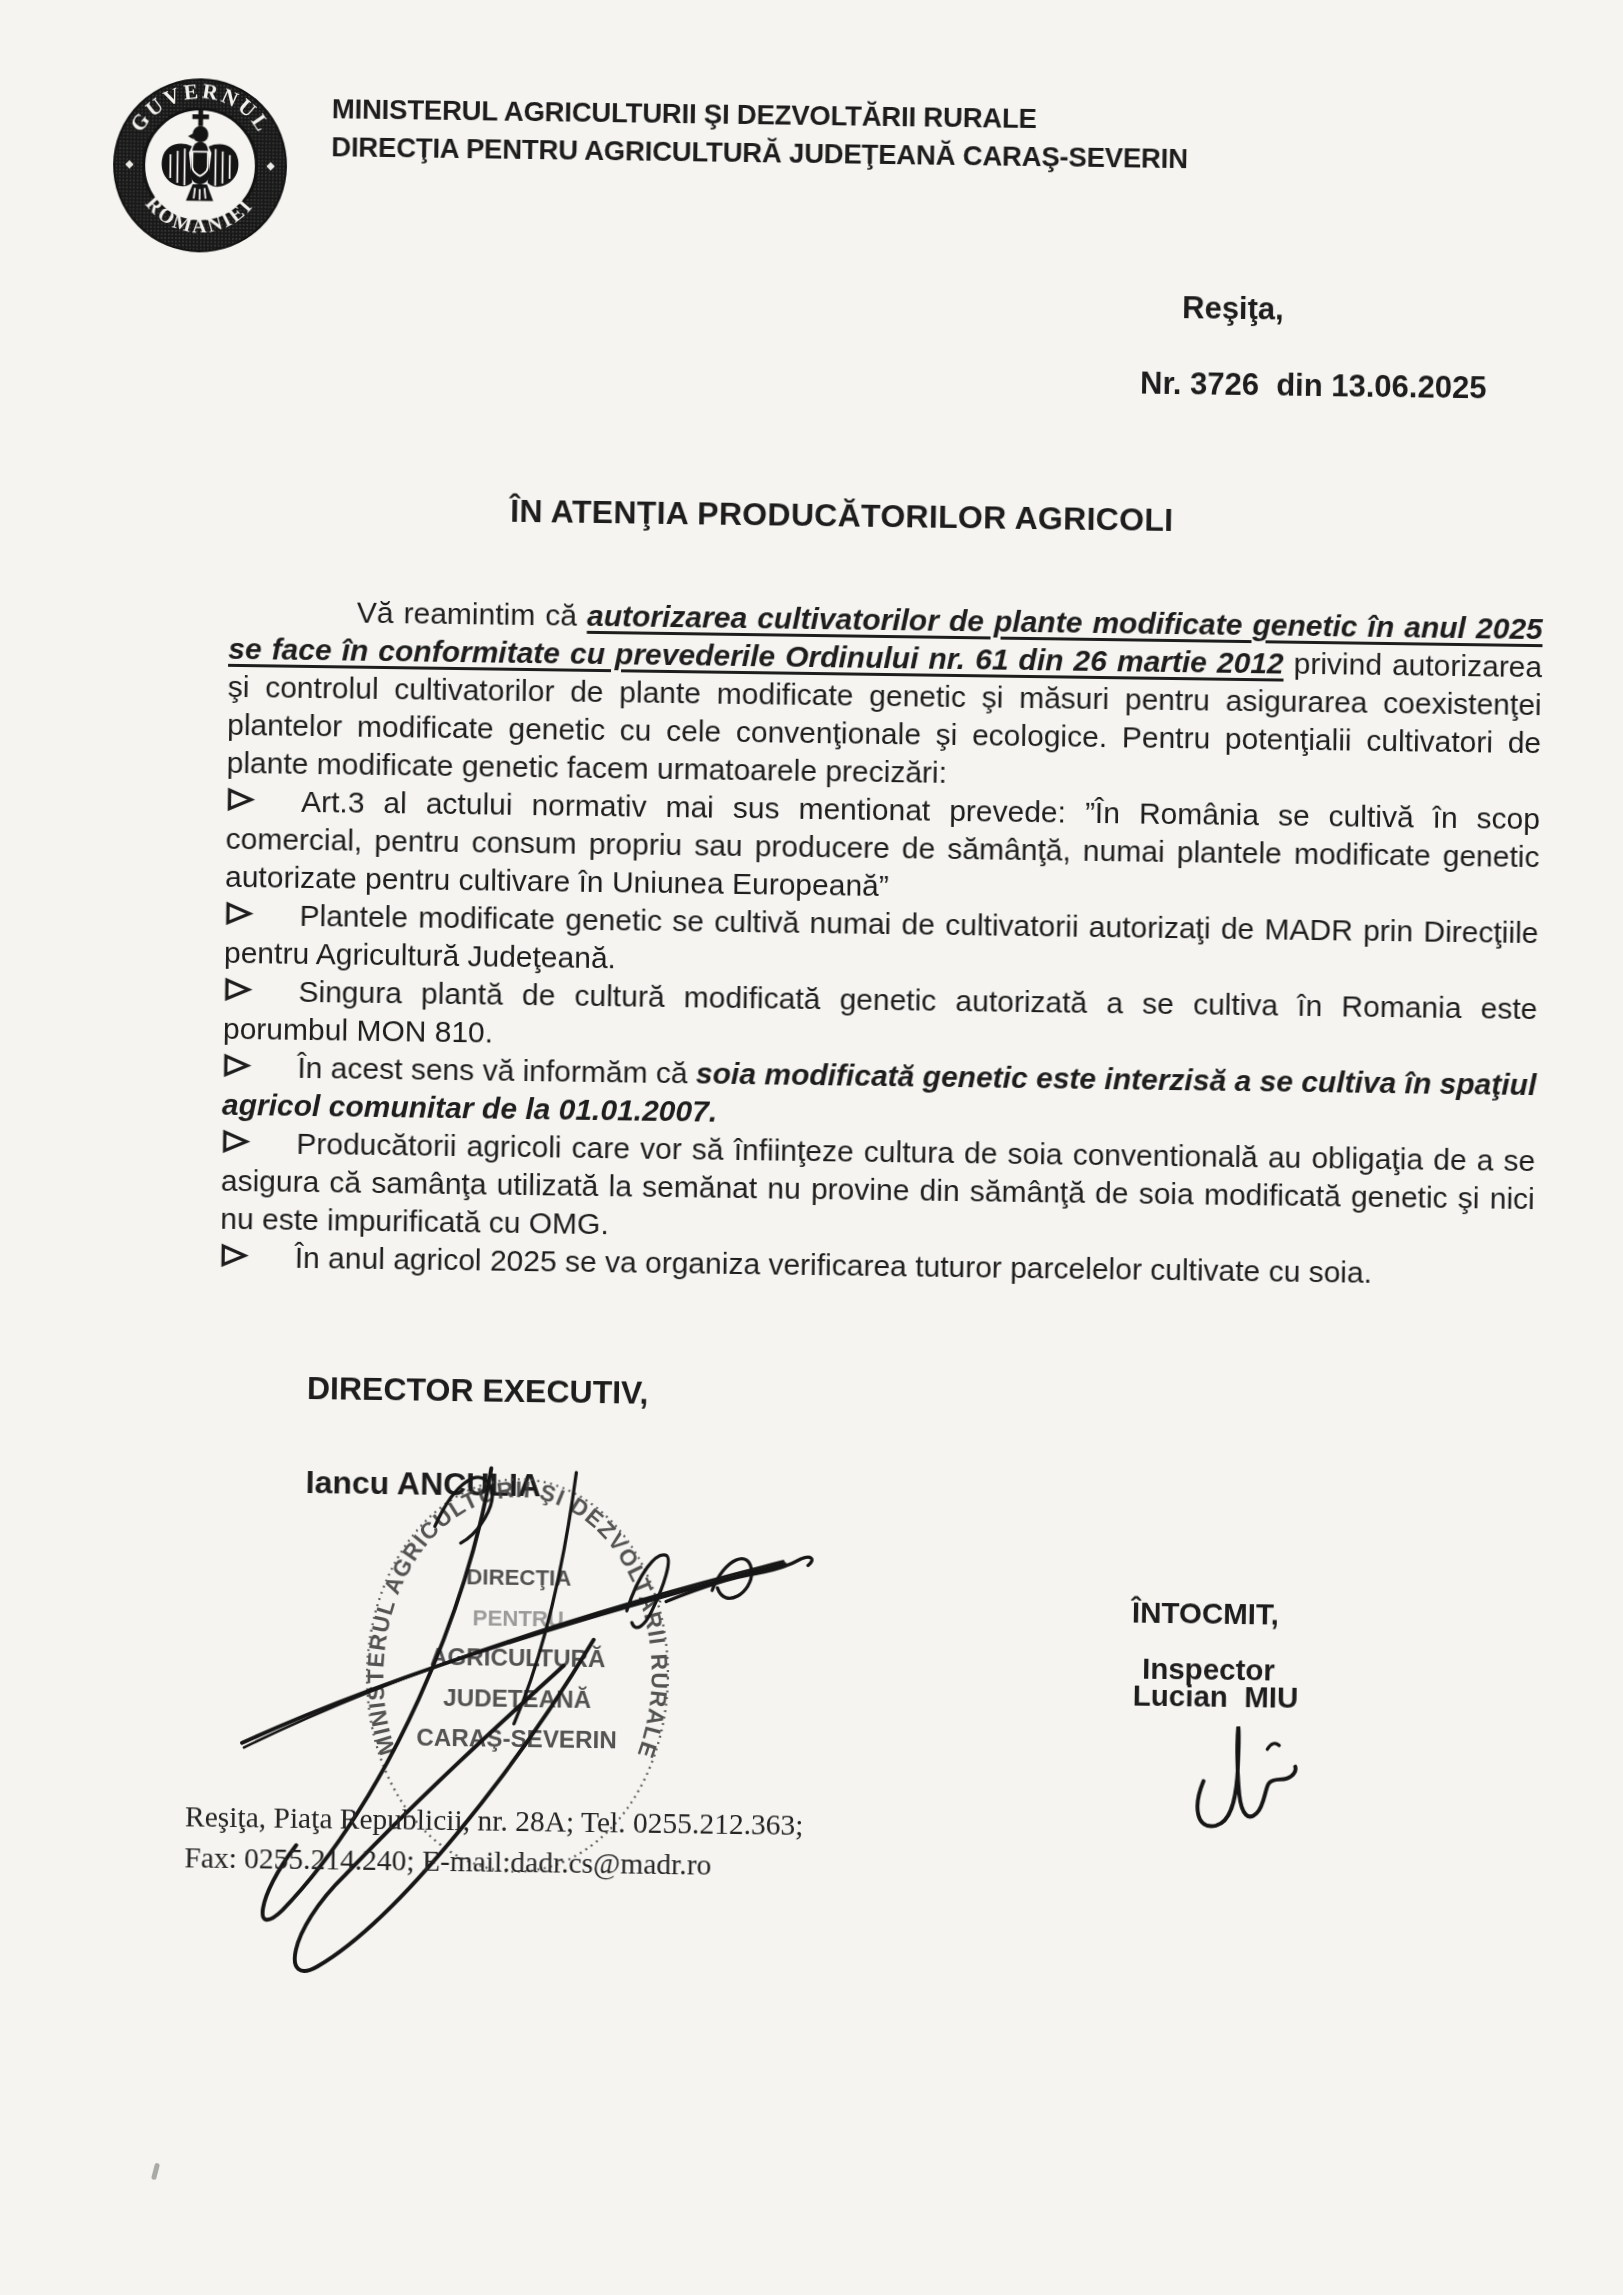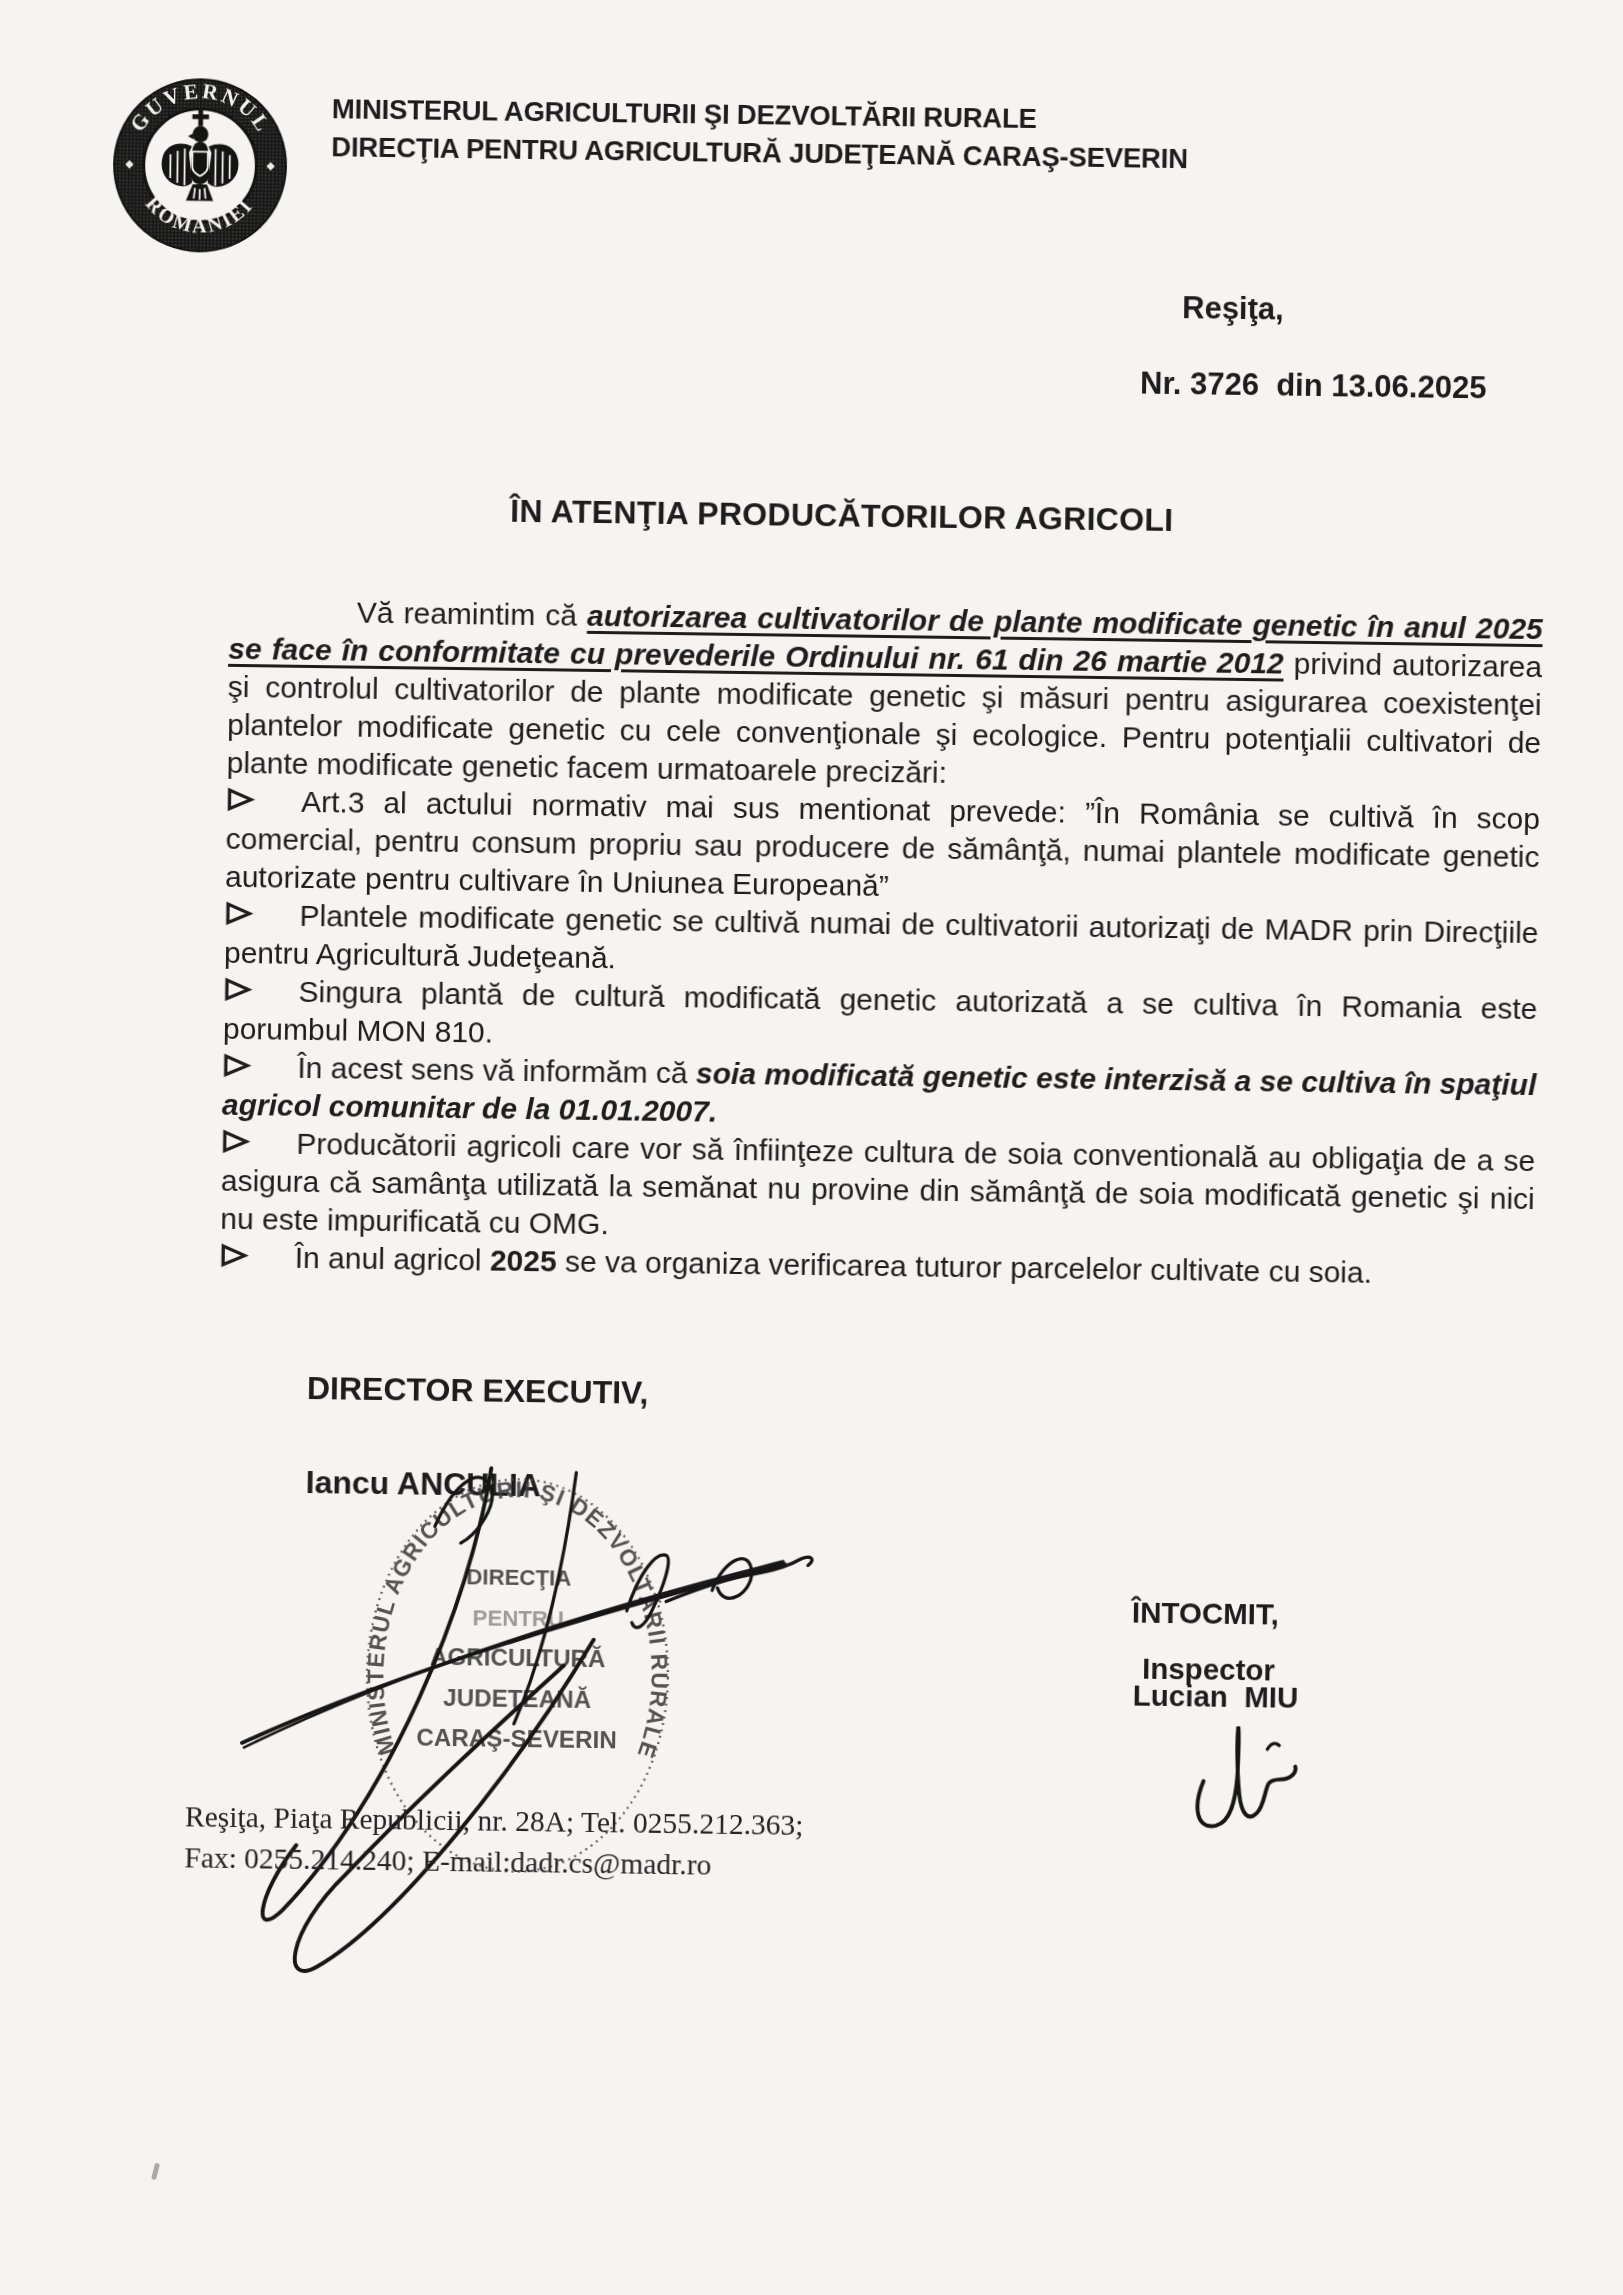--- a/index.html
+++ b/index.html
@@ -15,21 +15,21 @@
   .regnum{position:absolute;left:1131px;top:361px;font-size:31px;font-weight:bold;white-space:pre;}
 
   .title{position:absolute;left:503px;top:497px;font-size:32px;font-weight:bold;letter-spacing:0.3px;margin:0;}
 
   
   .bodytext{position:absolute;left:223px;top:600px;width:1314px;font-size:30px;line-height:38px;text-align:justify;}
   .bodytext p{margin:0;}
   .p-intro{text-indent:128px;}
   .biu{font-weight:bold;font-style:italic;text-decoration:underline;text-decoration-thickness:2.6px;text-underline-offset:4.6px;}
   .bi{font-weight:bold;font-style:italic;}
-  .bb{font-weight:bold;}
+  .bb{font-weight:normal;}
   .bmark{display:inline-block;width:29px;height:25px;margin-right:46px;vertical-align:-1.3px;}
   .bmark svg{display:block;}
 
   
   .director-role{position:absolute;left:312px;top:1377px;font-size:32px;font-weight:bold;}
   .director-name{position:absolute;left:312px;top:1471px;font-size:32px;font-weight:bold;}
   .stamp{position:absolute;left:363px;top:1470px;width:327px;height:419px;opacity:0.88;}
   .sig-director{position:absolute;left:216px;top:1453px;width:805px;height:589px;}
   .intocmit-label{position:absolute;left:1140px;top:1591px;font-size:29.5px;font-weight:bold;}
   .author-role{position:absolute;left:1151px;top:1647px;font-size:29.5px;font-weight:bold;}

